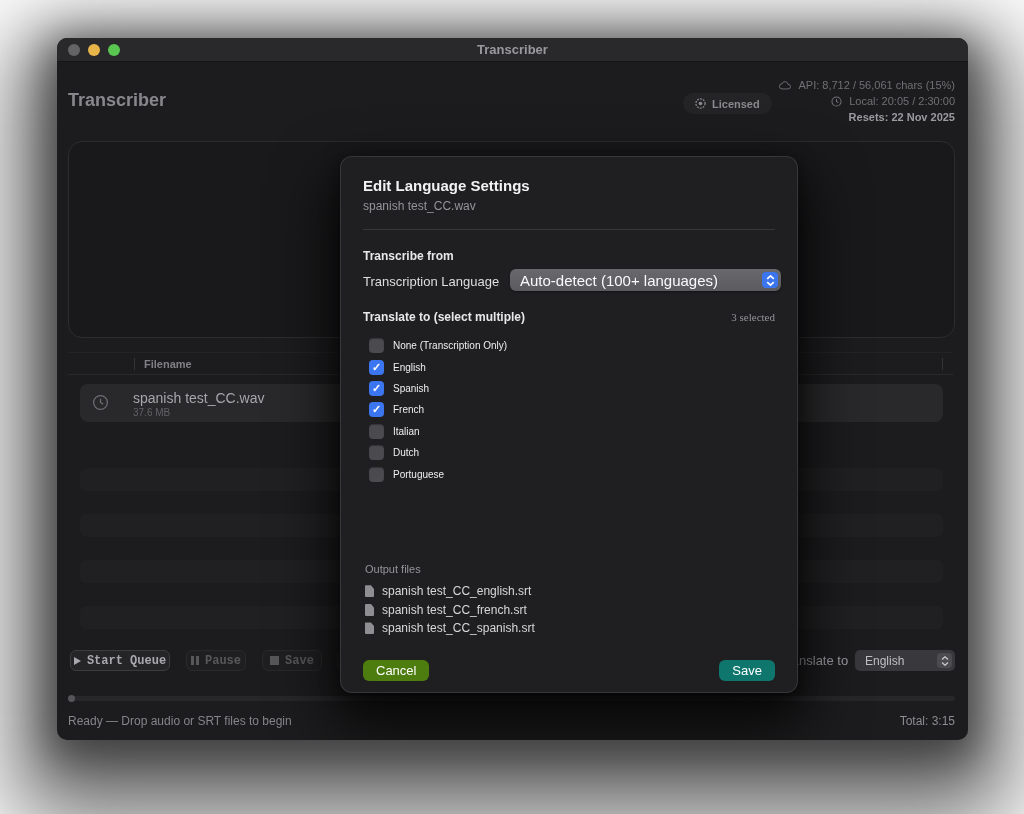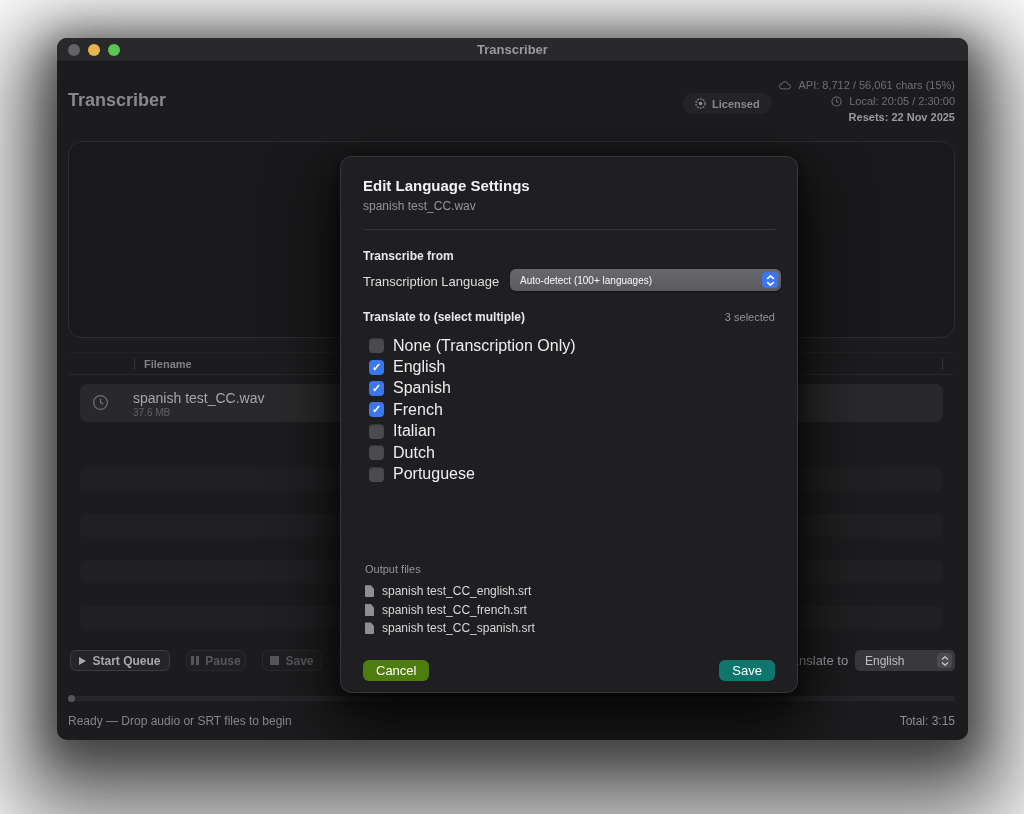--- a/index.html
+++ b/index.html
@@ -57,21 +57,21 @@
   .file-row .fstatus { position:absolute; left:610px; top:11px; width:60px;
     text-align:right; font-size:12px; color:#8e8e93; }
 
   .stripe { position:absolute; left:23px; width:863px; height:23px; background:#202022;
     border-radius:6px; }
 
   
   .toolbar-btn { position:absolute; top:612px; height:21px; display:flex;
     align-items:center; justify-content:center; gap:6px; background:#252527;
     border:1px solid #3c3c3f; border-radius:6px; font-size:12px; font-weight:bold;
-    color:#a8a8ad; }
+    color:#a8a8ad;font-family:Liberation Mono, monospace; }
   .toolbar-btn.dim { opacity:.42; }
   .tri { width:0; height:0; border-left:7px solid #a8a8ad; border-top:4.5px solid transparent;
     border-bottom:4.5px solid transparent; }
   .pause-glyph { display:flex; gap:2px; }
   .pause-glyph i { display:block; width:3px; height:9px; background:#a8a8ad; }
   .stop-glyph { width:9px; height:9px; background:#a8a8ad; }
   .tb-label { position:absolute; top:615px; font-size:13px; color:#9d9da2; }
   .tb-label.dimmed { color:#6e6e73; }
   .popup { position:absolute; top:612px; height:21px; background:#39393d;
     border-radius:5px; display:flex; align-items:center; font-size:12px;
@@ -94,36 +94,36 @@
     box-shadow:0 28px 60px 8px rgba(0,0,0,.75), 0 4px 18px rgba(0,0,0,.5); }
   .modal .dlg-title { position:absolute; left:22px; top:20px; font-size:15px;
     font-weight:bold; color:#f2f2f4; }
   .modal .dlg-sub { position:absolute; left:22px; top:42px; font-size:12px; color:#94949a; }
   .modal .divider { position:absolute; left:22px; right:22px; top:72px; height:1px;
     background:#37373a; }
   .sec-label { position:absolute; left:22px; font-size:12px; font-weight:bold; color:#e8e8ea; }
   .lang-label { position:absolute; left:22px; top:117px; font-size:13px; color:#dededf; }
   .lang-popup { position:absolute; left:169px; top:112px; width:271px; height:22px;
     background:linear-gradient(#68686d,#5a5a5f); border-radius:6px; display:flex;
-    align-items:center; font-size:10px; color:#fafafa; padding-left:10px;
+    align-items:center; font-size:15px; color:#fafafa; padding-left:10px;
     box-shadow:0 1px 2px rgba(0,0,0,.4); }
   .lang-popup .stepper-blue { position:absolute; right:3px; top:3px; width:16px;
     height:16px; background:#3b76f0; border-radius:4px; display:flex;
     align-items:center; justify-content:center; }
-  .sel-count { position:absolute; right:22px; top:154px; font-size:11px; color:#94949a; }
+  .sel-count { position:absolute; right:22px; top:154px; font-size:11px; color:#94949a;font-family:Liberation Serif, serif; }
 
   .lang-list { position:absolute; left:28px; top:178px; }
   .lang-row { display:flex; align-items:center; height:21.4px; }
   .cbx { width:15px; height:15px; border-radius:4px; background:#4a4a4f;
     box-shadow:inset 0 1px 1px rgba(0,0,0,.3); display:flex; align-items:center;
     justify-content:center; }
   .lang-row.checked .cbx { background:#3b76f0; box-shadow:none; }
   .cbx .mark { display:none; color:#fff; font-size:11px; font-weight:bold; line-height:1; }
   .lang-row.checked .cbx .mark { display:block; }
-  .lang-row .lbl { margin-left:9px; font-size:16px; color:#eeeef0;text-align:center; }
+  .lang-row .lbl { margin-left:9px; font-size:10px; color:#eeeef0;text-align:center; }
 
   .out-label { position:absolute; left:24px; top:406px; font-size:11px; color:#94949a; }
   .out-list { position:absolute; left:24px; top:425px;text-align:right; }
   .out-row { display:flex; align-items:center; height:18.6px; gap:8px; }
   .doc-icon { width:9px; height:12px; background:#8e8e93; border-radius:1px;
     clip-path:polygon(0 0, 66% 0, 100% 30%, 100% 100%, 0 100%); }
   .out-row .oname { font-size:12px; color:#d8d8da; }
 
   .btn { position:absolute; top:503px; height:21px; padding:0 13px; border-radius:6px;
     display:flex; align-items:center; font-size:13px; color:#ffffff; }

